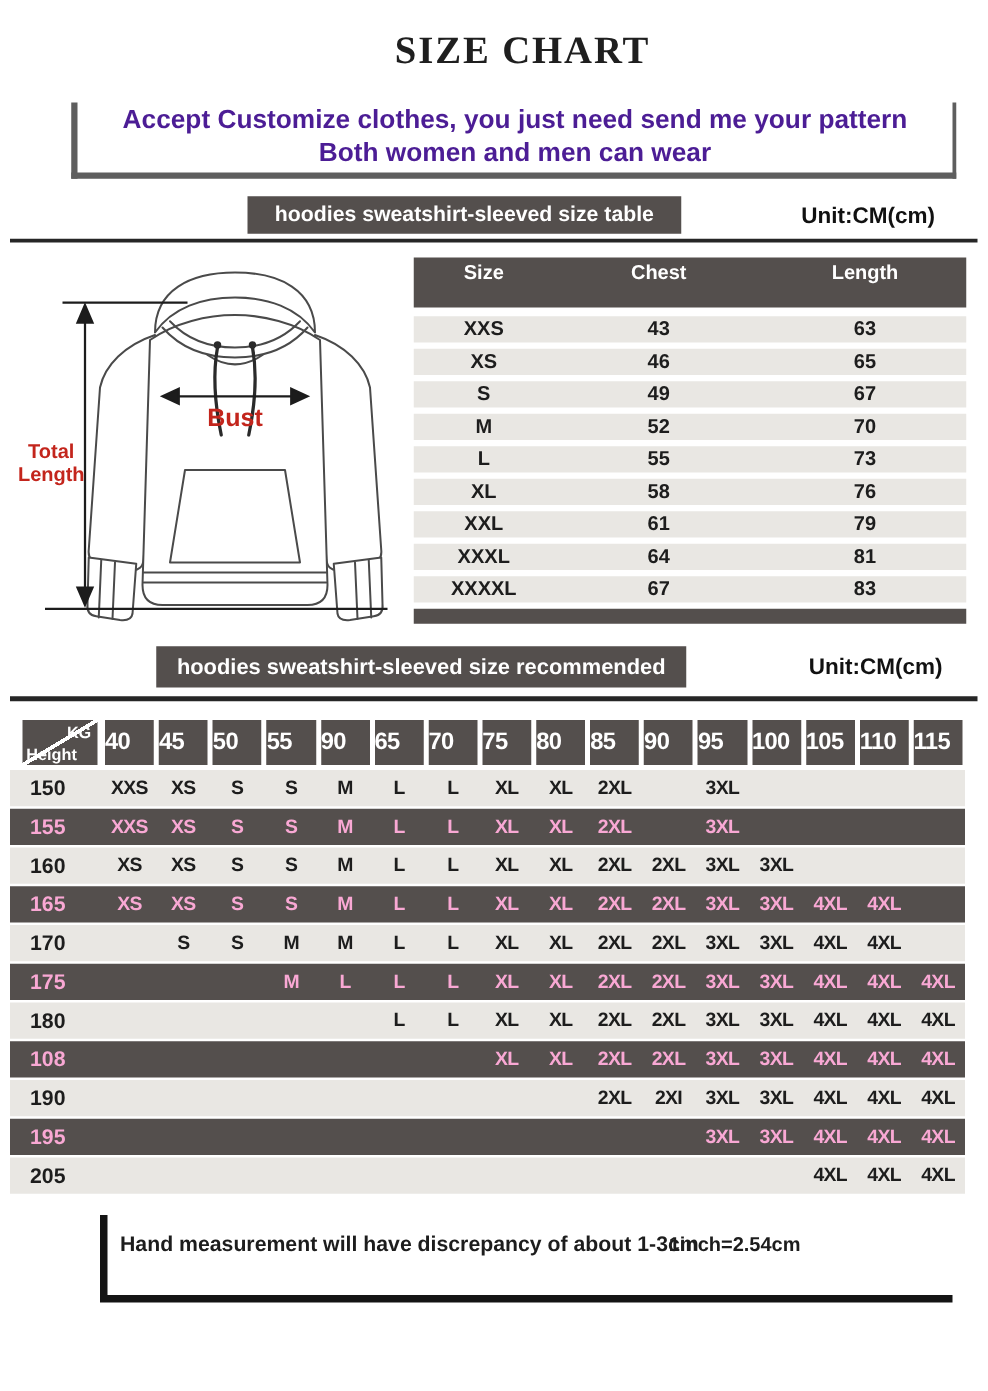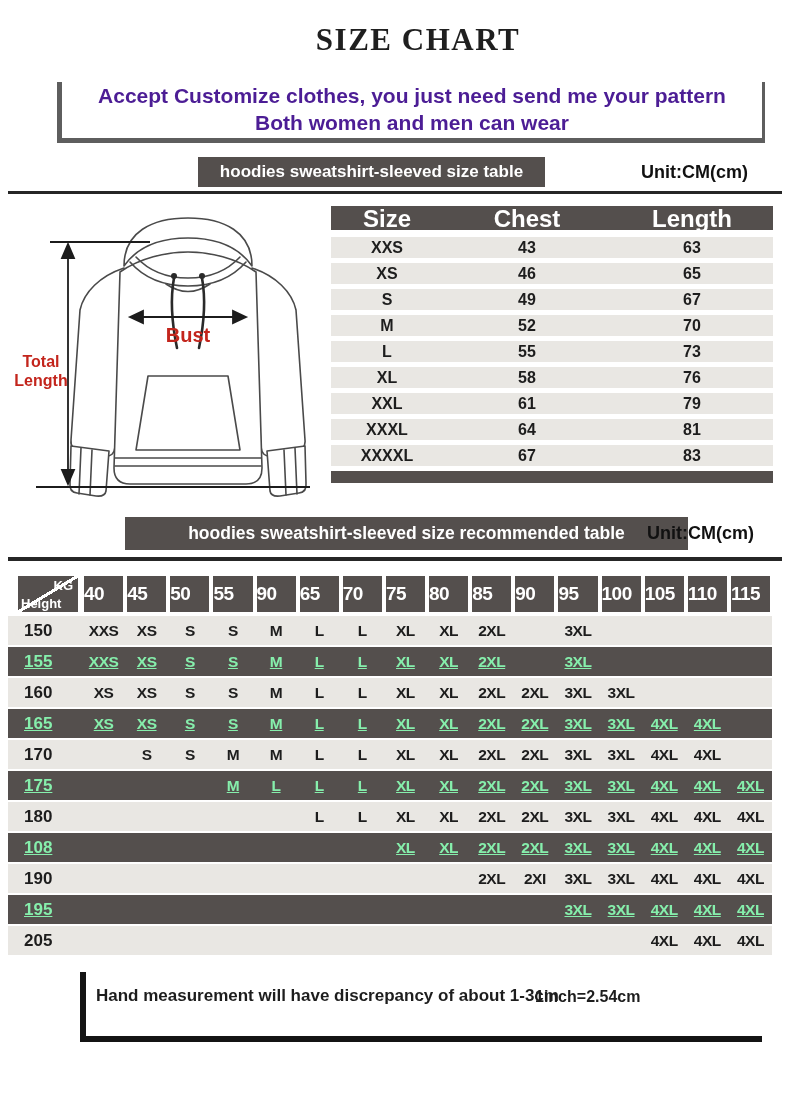--- a/index.html
+++ b/index.html
@@ -17,53 +17,53 @@
   
   .title{position:absolute;left:0;top:22px;width:100%;text-align:center;
     font-family:"Liberation Serif",serif;font-size:31px;letter-spacing:1.5px;color:#1f1f1f;}
   
   .notice{position:absolute;left:57px;top:82px;width:700px;height:56px;
     border-left:5px solid #5e5e5e;border-right:3px solid #5e5e5e;border-bottom:5px solid #5e5e5e;
     text-align:center;font-size:21px;line-height:27px;color:#4c1d95;}
   
   .bar{position:absolute;background:var(--dark);color:#fff;text-align:center;}
   .bar1{left:198px;top:157px;width:347px;height:30px;font-size:17px;line-height:30px;}
-  .bar2{left:125px;top:517px;width:563px;height:33px;font-size:17.5px;line-height:33px;}
+  .bar2{left:125px;top:517px;width:424px;height:33px;font-size:17.5px;line-height:33px;}
   .unit{position:absolute;font-size:18px;color:#111;}
   .unit1{left:641px;top:162px;}
   .unit2{left:647px;top:523px;}
   .hr{position:absolute;left:8px;width:774px;background:var(--line);}
   .hr1{top:191px;height:3px;}
   .hr2{top:557px;height:4px;}
   
   .figure{position:absolute;left:8px;top:200px;width:320px;height:312px;}
   .figure svg{position:absolute;left:0;top:0;}
   .lbl{position:absolute;color:var(--accent);text-align:center;}
   .lbl-total{left:4px;top:152px;width:58px;font-size:16px;line-height:19px;}
   .lbl-bust{left:142px;top:124px;width:76px;font-size:20px;}
   
   .sizetable{position:absolute;left:331px;top:206px;width:442px;}
   .sthead{display:grid;grid-template-columns:112px 168px 162px;background:var(--dark);
-    color:#fff;height:24px;line-height:26px;font-size:24px;text-align:center;}
+    color:#fff;height:40px;line-height:26px;font-size:16px;text-align:center;}
   #size-rows{margin-top:7px;}
   .srow{display:grid;grid-template-columns:112px 168px 162px;background:var(--light);
     height:21px;line-height:21px;font-size:16px;text-align:center;margin-bottom:5px;}
   .stfoot{height:12px;background:var(--dark);margin-top:2px;}
   
   .bigtable{position:absolute;left:8px;top:576px;width:764px;}
   .bt-head{display:grid;grid-template-columns:74px repeat(16,1fr);height:36px;margin-bottom:4px;}
   .corner{position:relative;margin-left:10px;margin-right:4px;
     background:linear-gradient(to bottom right,var(--dark) 47.5%,#fff 47.5%,#fff 52.5%,var(--dark) 52.5%);}
   .corner .kg{position:absolute;top:2px;right:5px;color:#fff;font-size:13px;}
   .corner .hgt{position:absolute;bottom:1px;left:3px;color:#fff;font-size:13px;}
   .bt-hcell{margin:0 2px;background:var(--dark);color:#fff;font-size:19px;
     line-height:36px;text-align:left;letter-spacing:-0.5px;}
   .bt-row{display:grid;grid-template-columns:74px repeat(16,1fr);height:29px;
     line-height:29px;margin-bottom:2px;background:var(--light);}
-  .bt-row.dark{background:var(--dark);color:#86efac;text-decoration:underline;}
+  .bt-row.dark{background:var(--dark);color:#f9a8d4;}
   .bt-height{padding-left:16px;font-size:17px;text-align:left;}
   .bt-cell{font-size:15.5px;text-align:center;letter-spacing:-0.5px;}
   
   .note-vbar{position:absolute;left:80px;top:972px;width:6px;height:68px;background:#141414;}
   .note-hbar{position:absolute;left:80px;top:1036px;width:682px;height:6px;background:#141414;}
   .note-text{position:absolute;left:96px;top:986px;font-size:17px;}
   .note-conv{position:absolute;left:535px;top:988px;font-size:16px;}
 </style>
 </head>
 <body>

